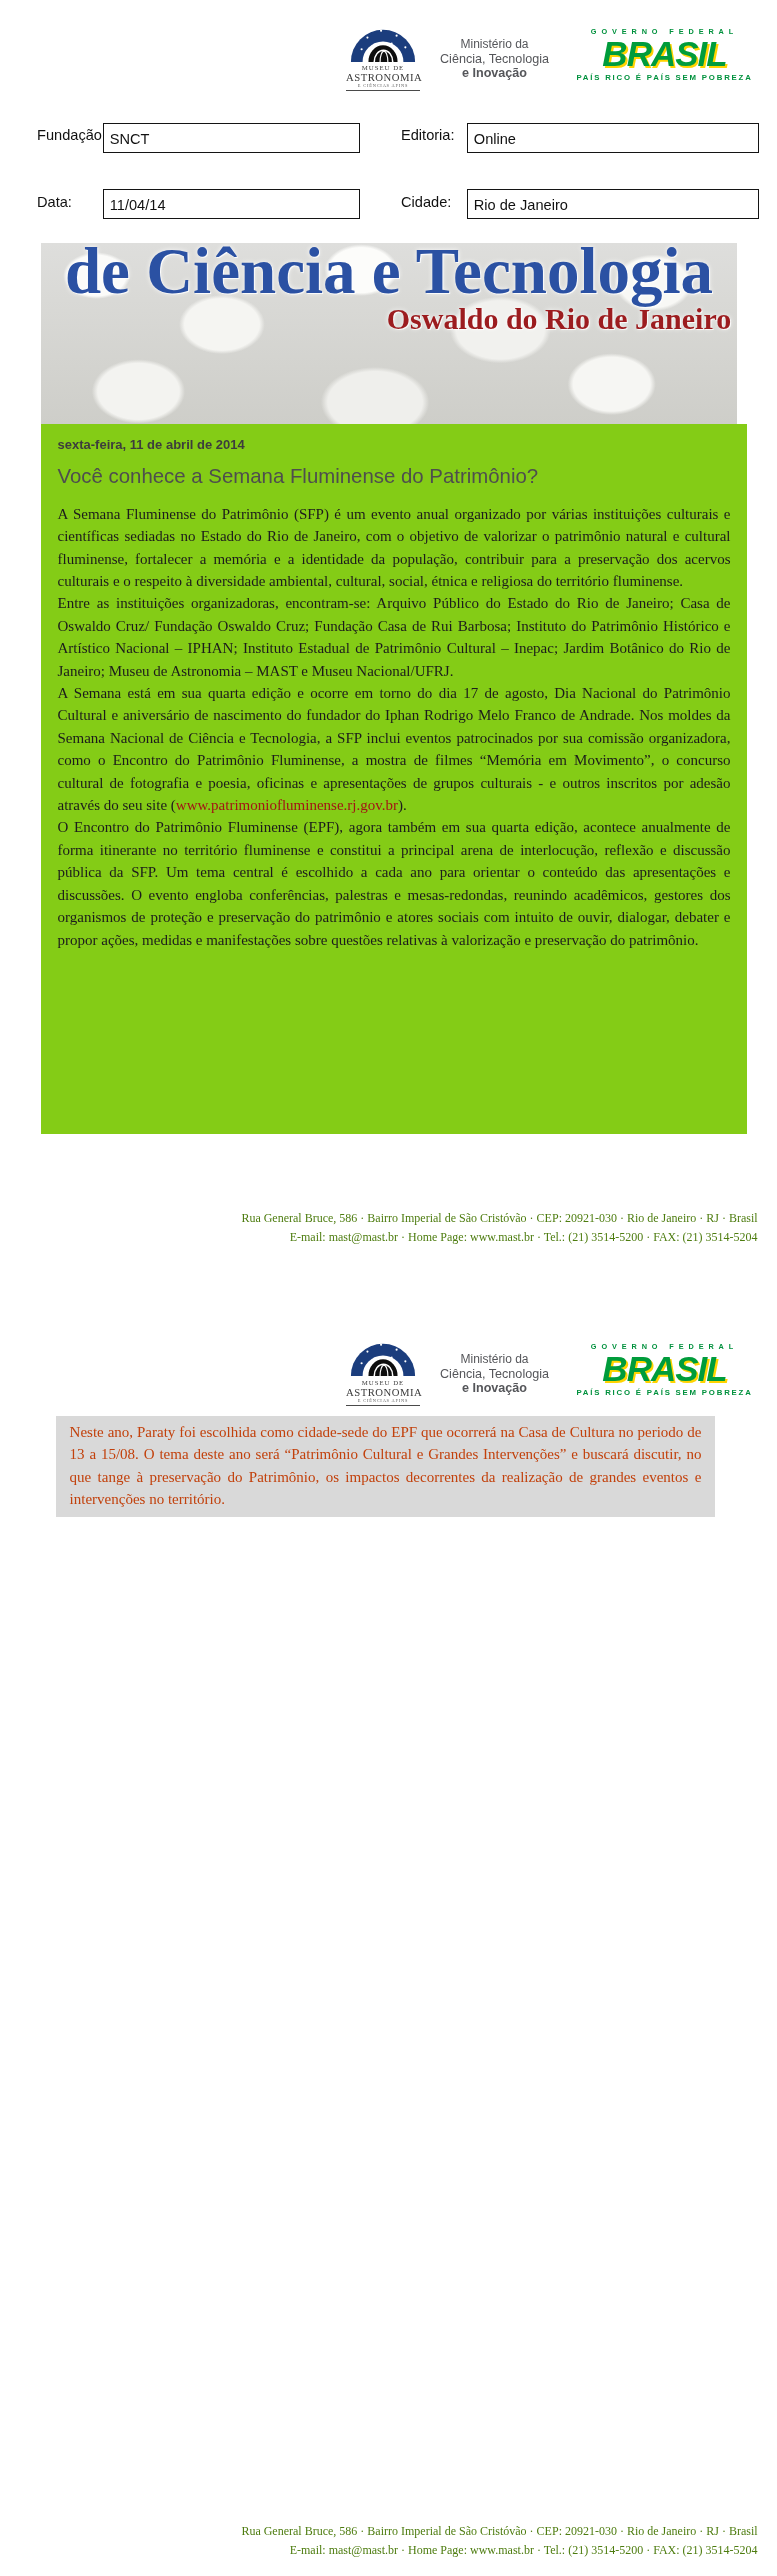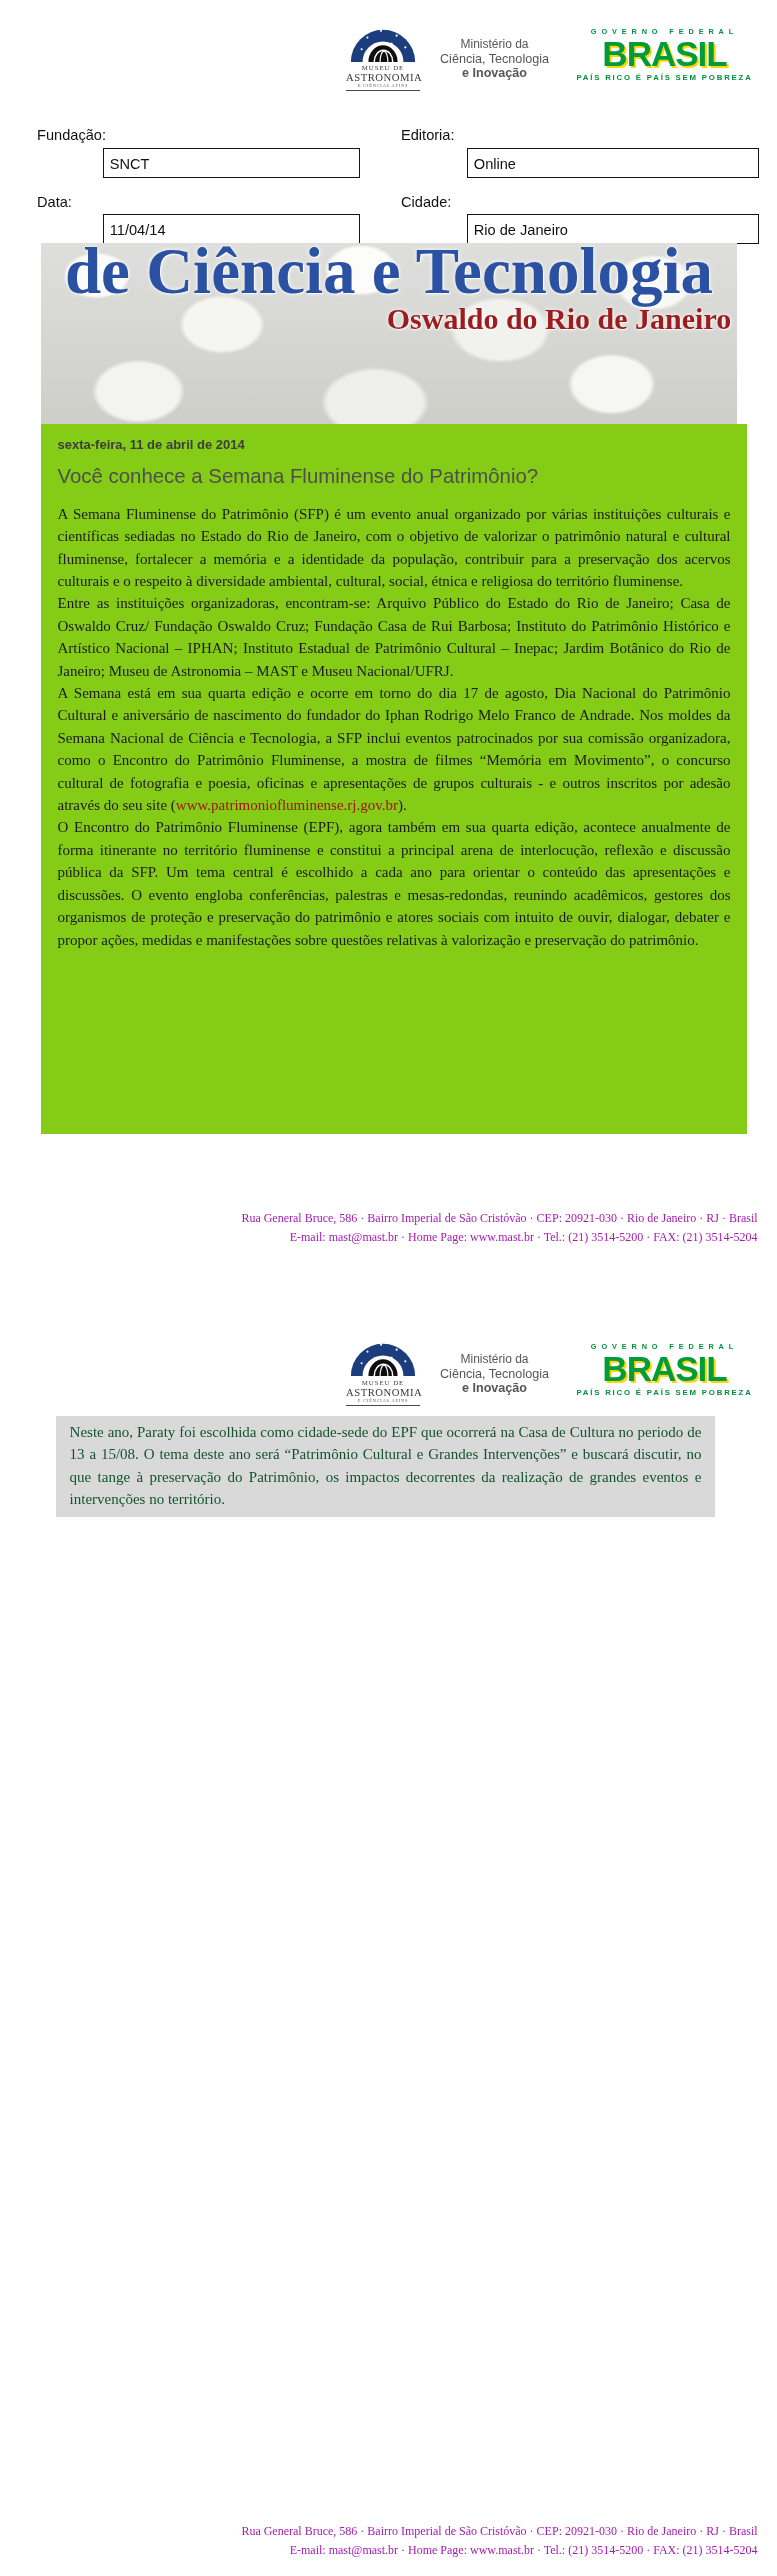--- a/index.html
+++ b/index.html
@@ -22,29 +22,29 @@
              border-bottom: 1.9px solid #4a4a4a; padding-bottom: 1.9px; }
 
   .logo-mcti { position: absolute; left: 434px; width: 121px; text-align: center; color: #55565a; }
   .mcti-l1 { font-size: 12px; font-weight: 400; line-height: 14.6px; }
   .mcti-l2 { font-size: 12.6px; font-weight: 400; line-height: 14.6px; }
   .mcti-l3 { font-size: 12.6px; font-weight: 700; line-height: 14.6px; }
 
   .logo-brasil { position: absolute; left: 572px; width: 185px; text-align: center; }
   .brasil-gov { font-size: 7.3px; font-weight: 700; letter-spacing: 4.9px; color: #00913d; white-space: nowrap; }
   .brasil-name { font-size: 35px; font-weight: 900; line-height: 35px; color: #009c3b;
-                 letter-spacing: -1px; text-shadow: 1.9px 1.9px 0 #ffd400; font-family: "Liberation Sans", sans-serif; }
+                 letter-spacing: -1px; text-shadow: 1.9px 1.9px 0 #ffd400; font-family: "Liberation Sans", sans-serif; font-style: italic; }
   .brasil-tag { font-size: 7.8px; font-weight: 700; letter-spacing: 1.8px; color: #00913d;
                 margin-top: 1.9px; white-space: nowrap; }
 
   
   .form-label { position: absolute; font-size: 14.6px; color: #111; }
   .form-input { position: absolute; height: 30px; border: 1.9px solid #141414; background: #fff;
                 font-family: "Liberation Sans", sans-serif; font-size: 14.6px; color: #111;
-                padding: 1.9px 5.8px 0; line-height: 17.5px; vertical-align: top; margin-top: 25px; }
+                padding: 1.9px 5.8px 0; line-height: 17.5px; vertical-align: top; }
 
   
   .banner {
     position: absolute; left: 41px; top: 243px; width: 696px; height: 181px;
     overflow: hidden;
     background:
       radial-gradient(53px 37px at 8% 18%,  #fbfbf9 0 55%, rgba(251,251,249,0) 63%),
       radial-gradient(68px 47px at 26% 45%, #f5f5f2 0 55%, rgba(245,245,242,0) 63%),
       radial-gradient(58px 41px at 46% 15%, #fcfcfa 0 55%, rgba(252,252,250,0) 63%),
       radial-gradient(80px 53px at 66% 48%, #f1f1ee 0 55%, rgba(241,241,238,0) 63%),
@@ -85,31 +85,31 @@
     font-family: "Liberation Serif", serif;
     font-size: 15px; line-height: 22.4px; color: #1c1c1c;
     text-align: justify;
   }
   .body-text p { margin: 0; }
   .red-link { color: #a31515; text-decoration: none; }
 
   
   .footer {
     position: absolute; right: 20.4px; width: 700px; text-align: right;
-    font-family: "Liberation Serif", serif; font-size: 12px; line-height: 18.5px; color: #a21caf;
+    font-family: "Liberation Serif", serif; font-size: 12px; line-height: 18.5px; color: #4d7c0f;
   }
   .footer-1 { top: 1209px; }
   .footer-2 { top: 2522px; }
 
   
   .article2 {
     position: absolute; left: 56px; top: 1416px; width: 659px;
     background: #d9d9d9; padding: 4.9px 13.6px 6.8px;
     font-family: "Liberation Serif", serif;
-    font-size: 15px; line-height: 22.4px; color: #14532d;
+    font-size: 15px; line-height: 22.4px; color: #c2410c;
     text-align: justify;
   }
   .article2 p { margin: 0; }
 </style>
 </head>
 <body>
 
 <div class="page">
 
   <div class="logo-mast" style="top:17.5px;">

